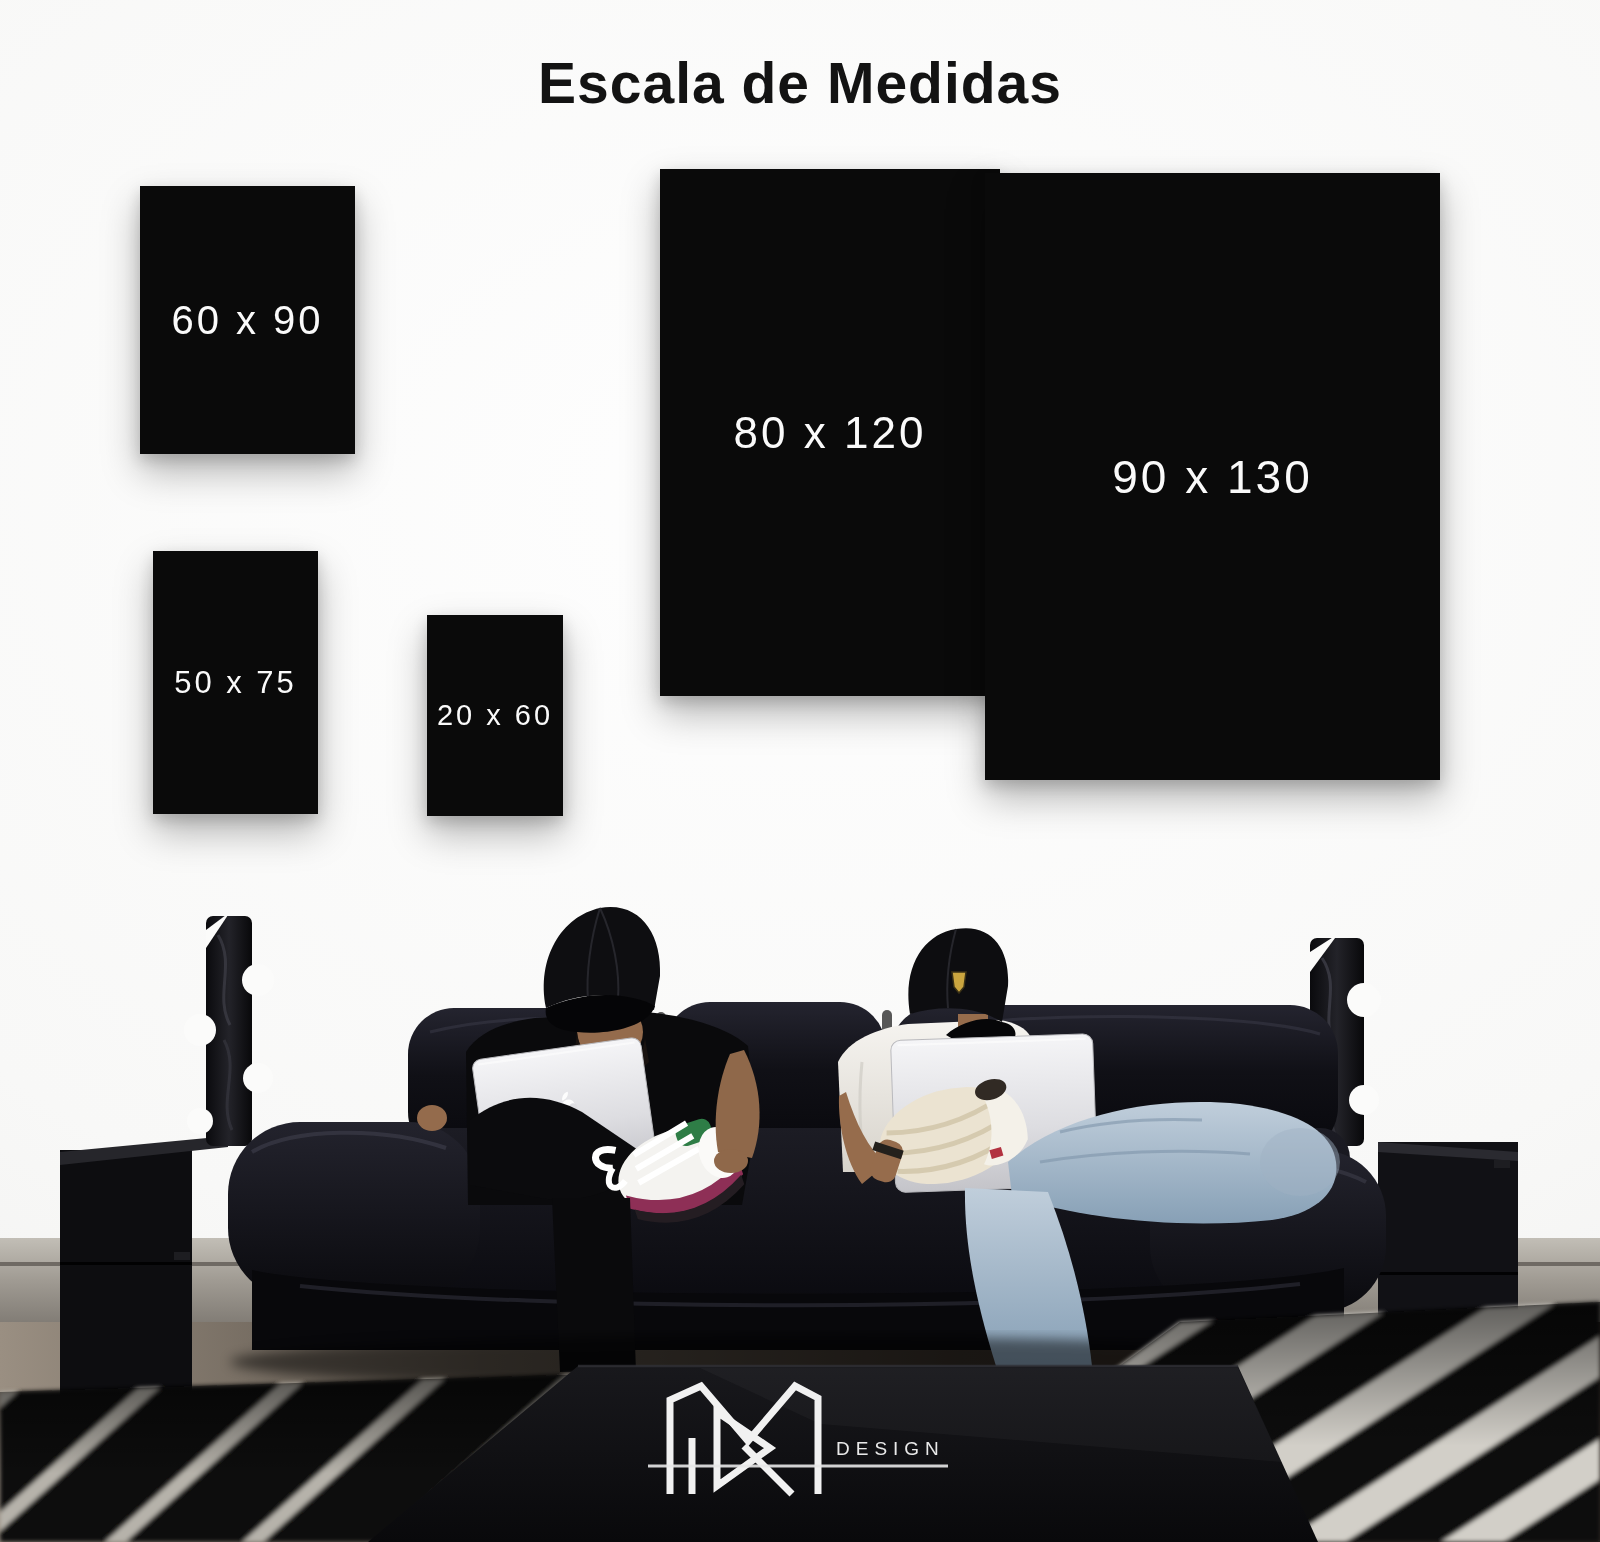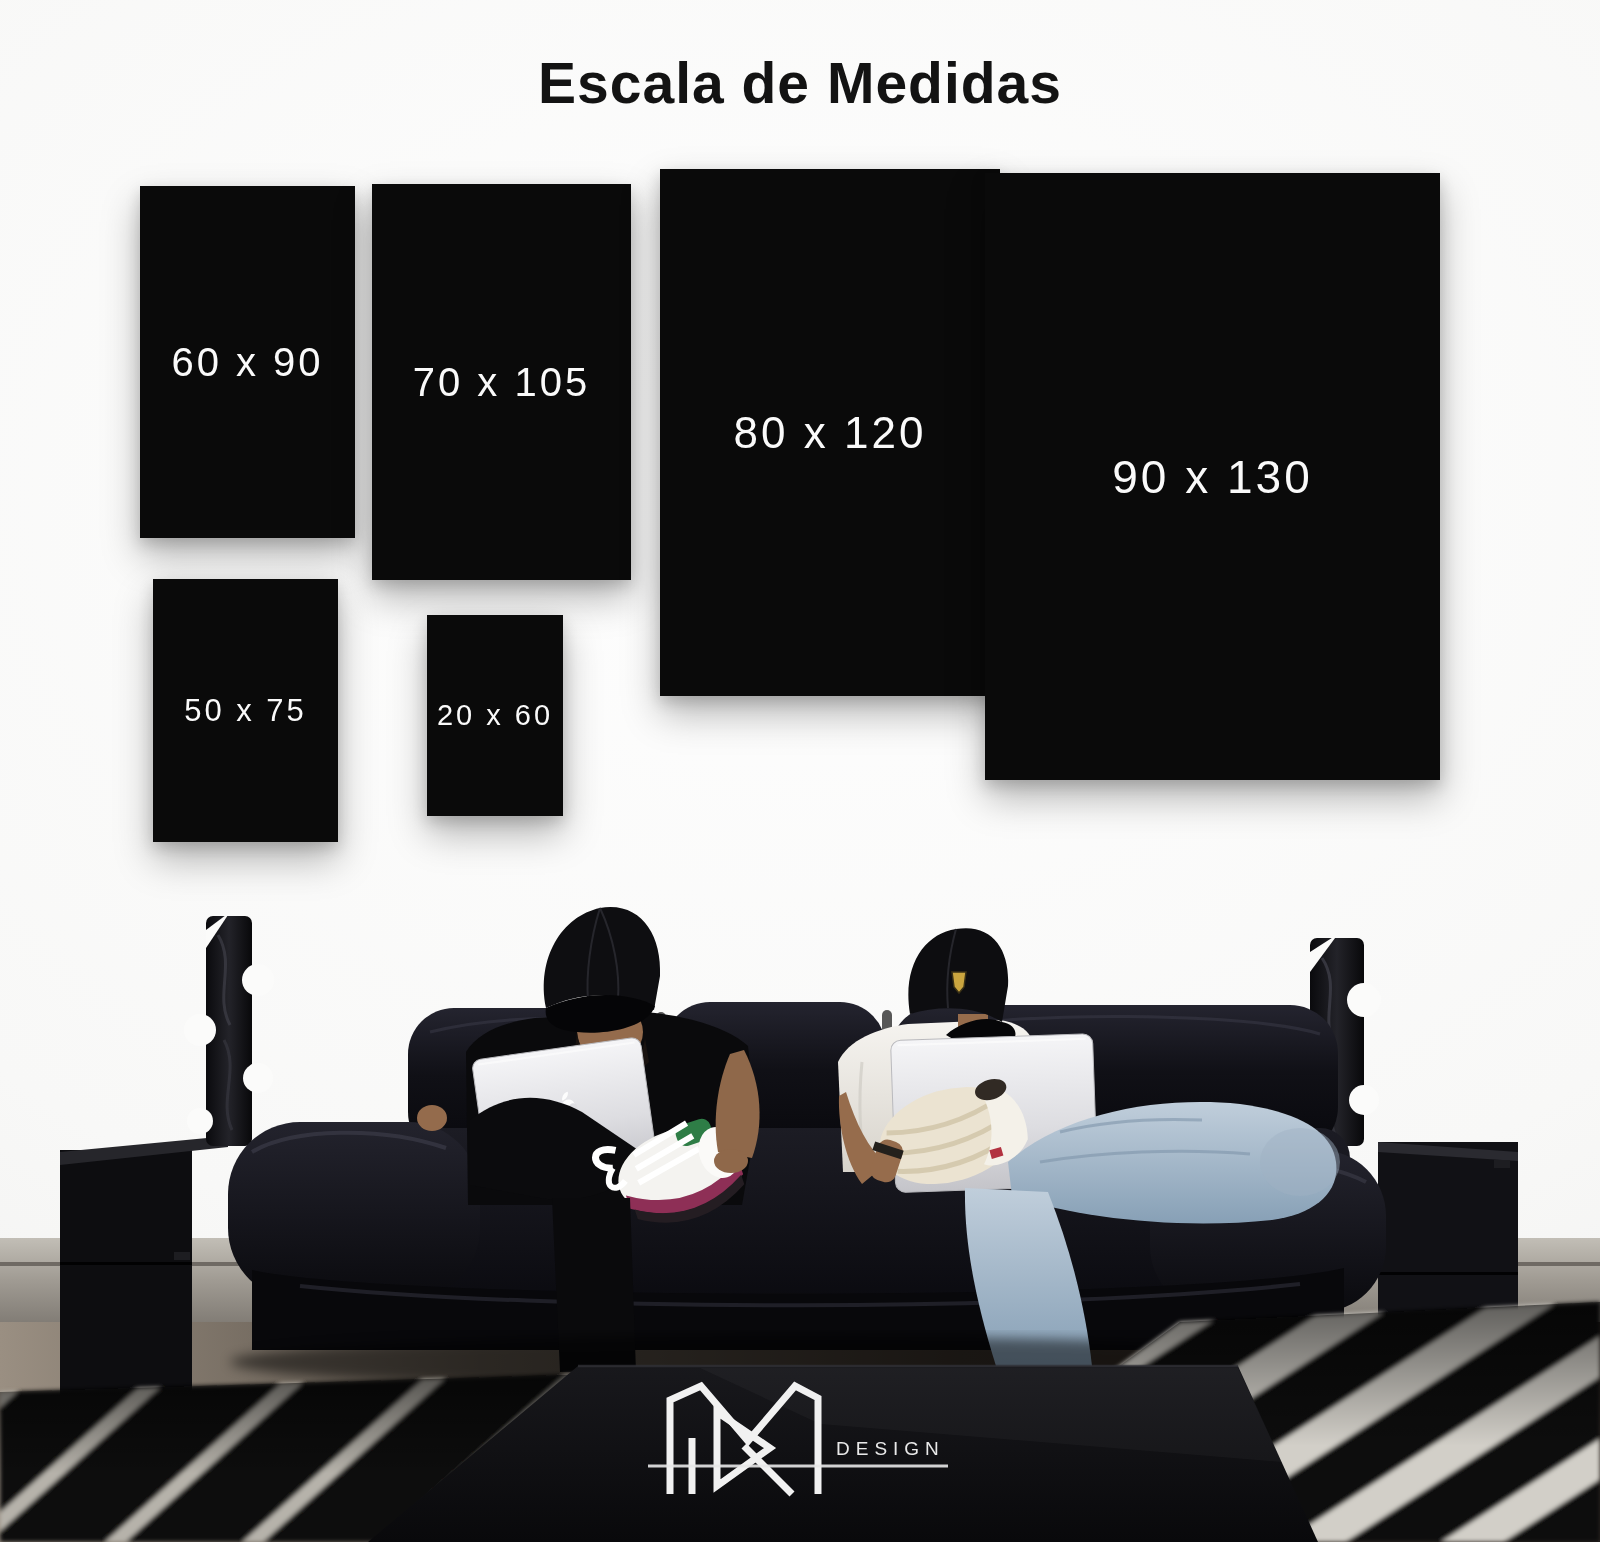--- a/index.html
+++ b/index.html
@@ -12,46 +12,43 @@
   .page-title{
     position:absolute;top:50px;left:0;width:100%;margin:0;
     text-align:center;font-size:57px;font-weight:700;letter-spacing:1px;color:#131313;
   }
   .poster{
     position:absolute;background:#0a0a0a;
     box-shadow:0 18px 36px rgba(0,0,0,.28), 0 6px 14px rgba(0,0,0,.16);
     display:flex;align-items:center;justify-content:center;
   }
   .plabel{color:#fafafa;font-weight:500;letter-spacing:3px;white-space:nowrap;}
-  .p1{left:140px;top:186px;width:215px;height:352px}
+  .p1{left:140px;top:186px;width:215px;height:268px}
   .p2{left:372px;top:184px;width:259px;height:396px}
   .p3{left:660px;top:169px;width:340px;height:527px}
   .p4{left:985px;top:173px;width:455px;height:607px}
-  .p5{left:153px;top:579px;width:185px;height:263px}
+  .p5{left:153px;top:551px;width:165px;height:263px}
   .p6{left:427px;top:615px;width:136px;height:201px}
   .p1 .plabel{font-size:40px}
   .p2 .plabel{font-size:40px}
   .p3 .plabel{font-size:44px}
   .p4 .plabel{font-size:46px}
   .p5 .plabel{font-size:31px}
   .p6 .plabel{font-size:29px}
   .scene{position:absolute;left:0;top:852px;width:1600px;height:690px;display:block;}
 </style>
 </head>
 <body>
 
 <div class="canvas">
 
   <h1 class="page-title">Escala de Medidas</h1>
 
   <div class="poster p1">
     <span class="plabel">60 x 90</span>
-  </div>
-  <div class="poster p2">
-    <span class="plabel">70 x 105</span>
   </div>
   <div class="poster p3">
     <span class="plabel">80 x 120</span>
   </div>
   <div class="poster p4">
     <span class="plabel">90 x 130</span>
   </div>
   <div class="poster p5">
     <span class="plabel">50 x 75</span>
   </div>

